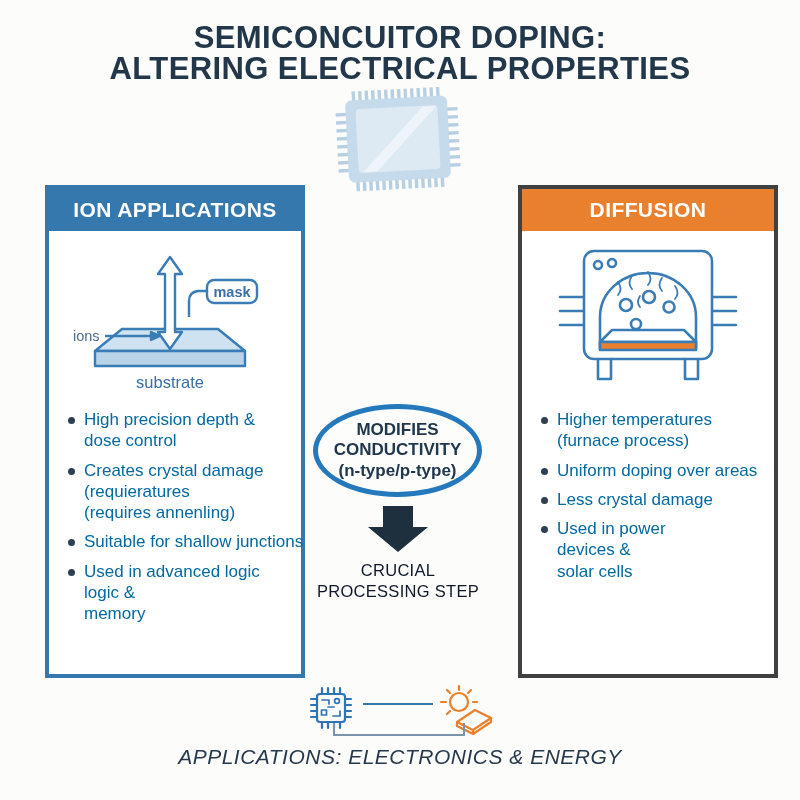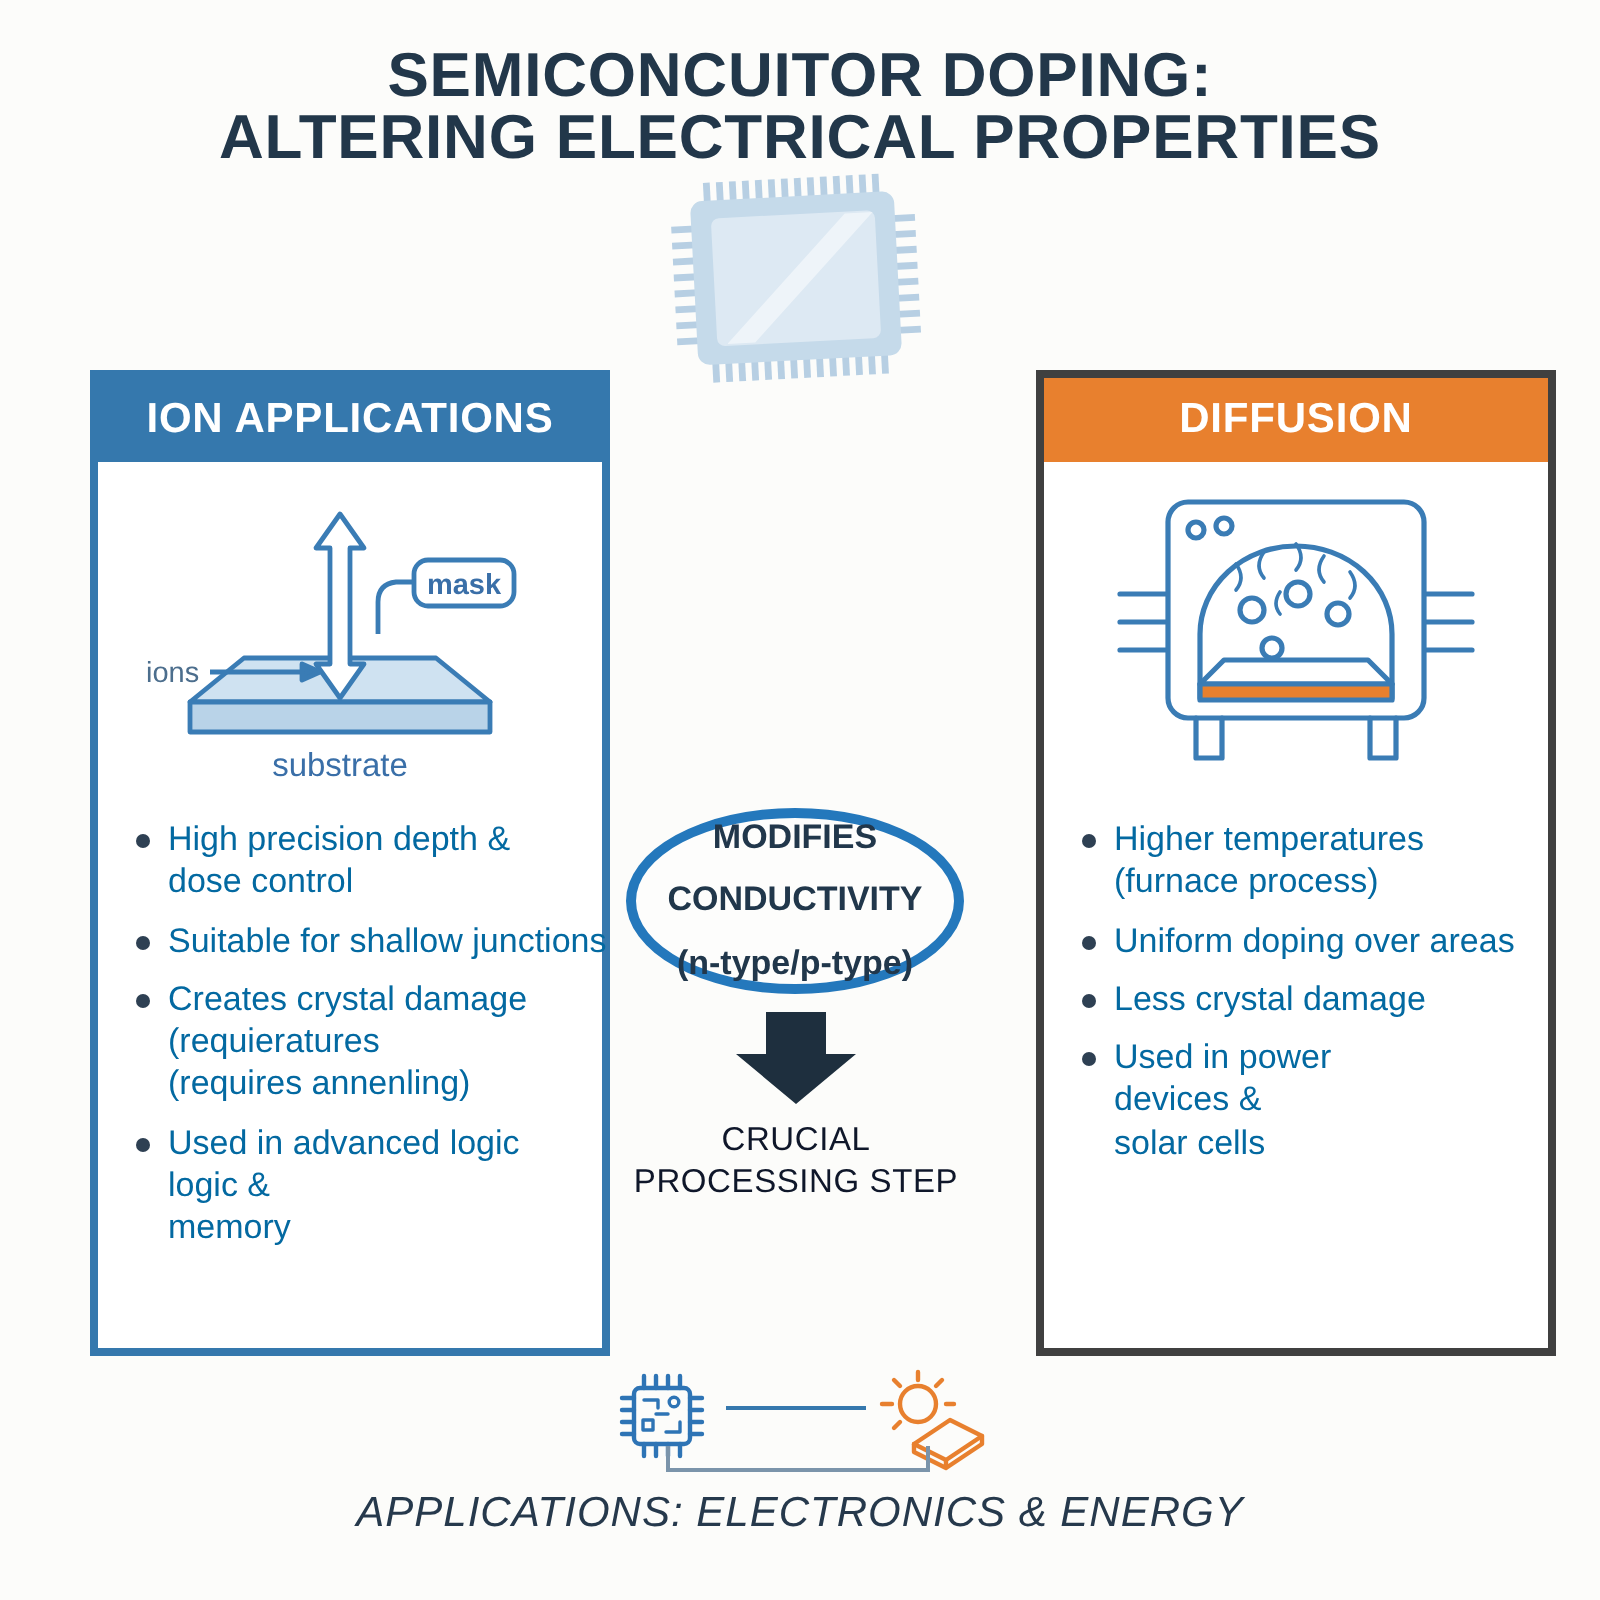--- a/index.html
+++ b/index.html
@@ -37,21 +37,20 @@
     content:"";position:absolute;left:1px;top:8px;width:7px;height:7px;
     border-radius:50%;background:#2e4053;
   }
   
   .ellipse{
     position:absolute;left:313px;top:404px;width:159px;height:83px;
     border:5px solid #2478bc;border-radius:50%;
     display:flex;flex-direction:column;align-items:center;justify-content:center;
     text-align:center;font-weight:bold;font-size:17px;line-height:1.2;color:#21374b;
     background:#fdfdfc;
-    gap:11px;
   }
   .down-arrow{position:absolute;left:368px;top:506px;}
   .crucial{
     position:absolute;left:310px;top:560px;width:176px;text-align:center;
     font-size:16.5px;font-weight:500;line-height:1.3;color:#0f172a;letter-spacing:.3px;
   }
   
   .footer-chip-icon{position:absolute;left:306px;top:683px;}
   .footer-link-line{position:absolute;left:363px;top:703px;width:70px;border-top:2.5px solid #3578ad;}
   .footer-solar-icon{position:absolute;left:437px;top:682px;}
@@ -159,22 +158,22 @@
           <line x1="40" y1="83" x2="86" y2="83"></line>
           <polygon points="86,79 95,83 86,87" fill="#3a7cb5"></polygon>
         </g>
         <text x="167" y="44" text-anchor="middle" font-size="14.5" font-weight="600" fill="#3a6fa8" class="svg-label">mask</text>
         <text x="8" y="88" font-size="14.5" fill="#4c6e8d" class="svg-label">ions</text>
         <text x="105" y="135" text-anchor="middle" font-size="16.5" fill="#3a6fa8" class="svg-label">substrate</text>
       </svg>
     </div>
     <ul class="bullets">
         <li>High precision depth &amp;<br>dose control</li>
+        <li>Creates crystal damage<br>(requieratures<br>(requires annenling)</li>
         <li>Suitable for shallow junctions</li>
-        <li>Creates crystal damage<br>(requieratures<br>(requires annenling)</li>
         <li>Used in advanced logic<br>logic &amp;<br>memory</li>
       </ul>
   </div>
 
   <div class="panel right">
     <div class="panel-header">DIFFUSION</div>
     <div class="panel-illustration">
       <svg width="200" height="145" viewBox="0 0 200 145">
         <g stroke="#3a7cb5" stroke-width="2.6" fill="none" stroke-linecap="round" stroke-linejoin="round">
 

